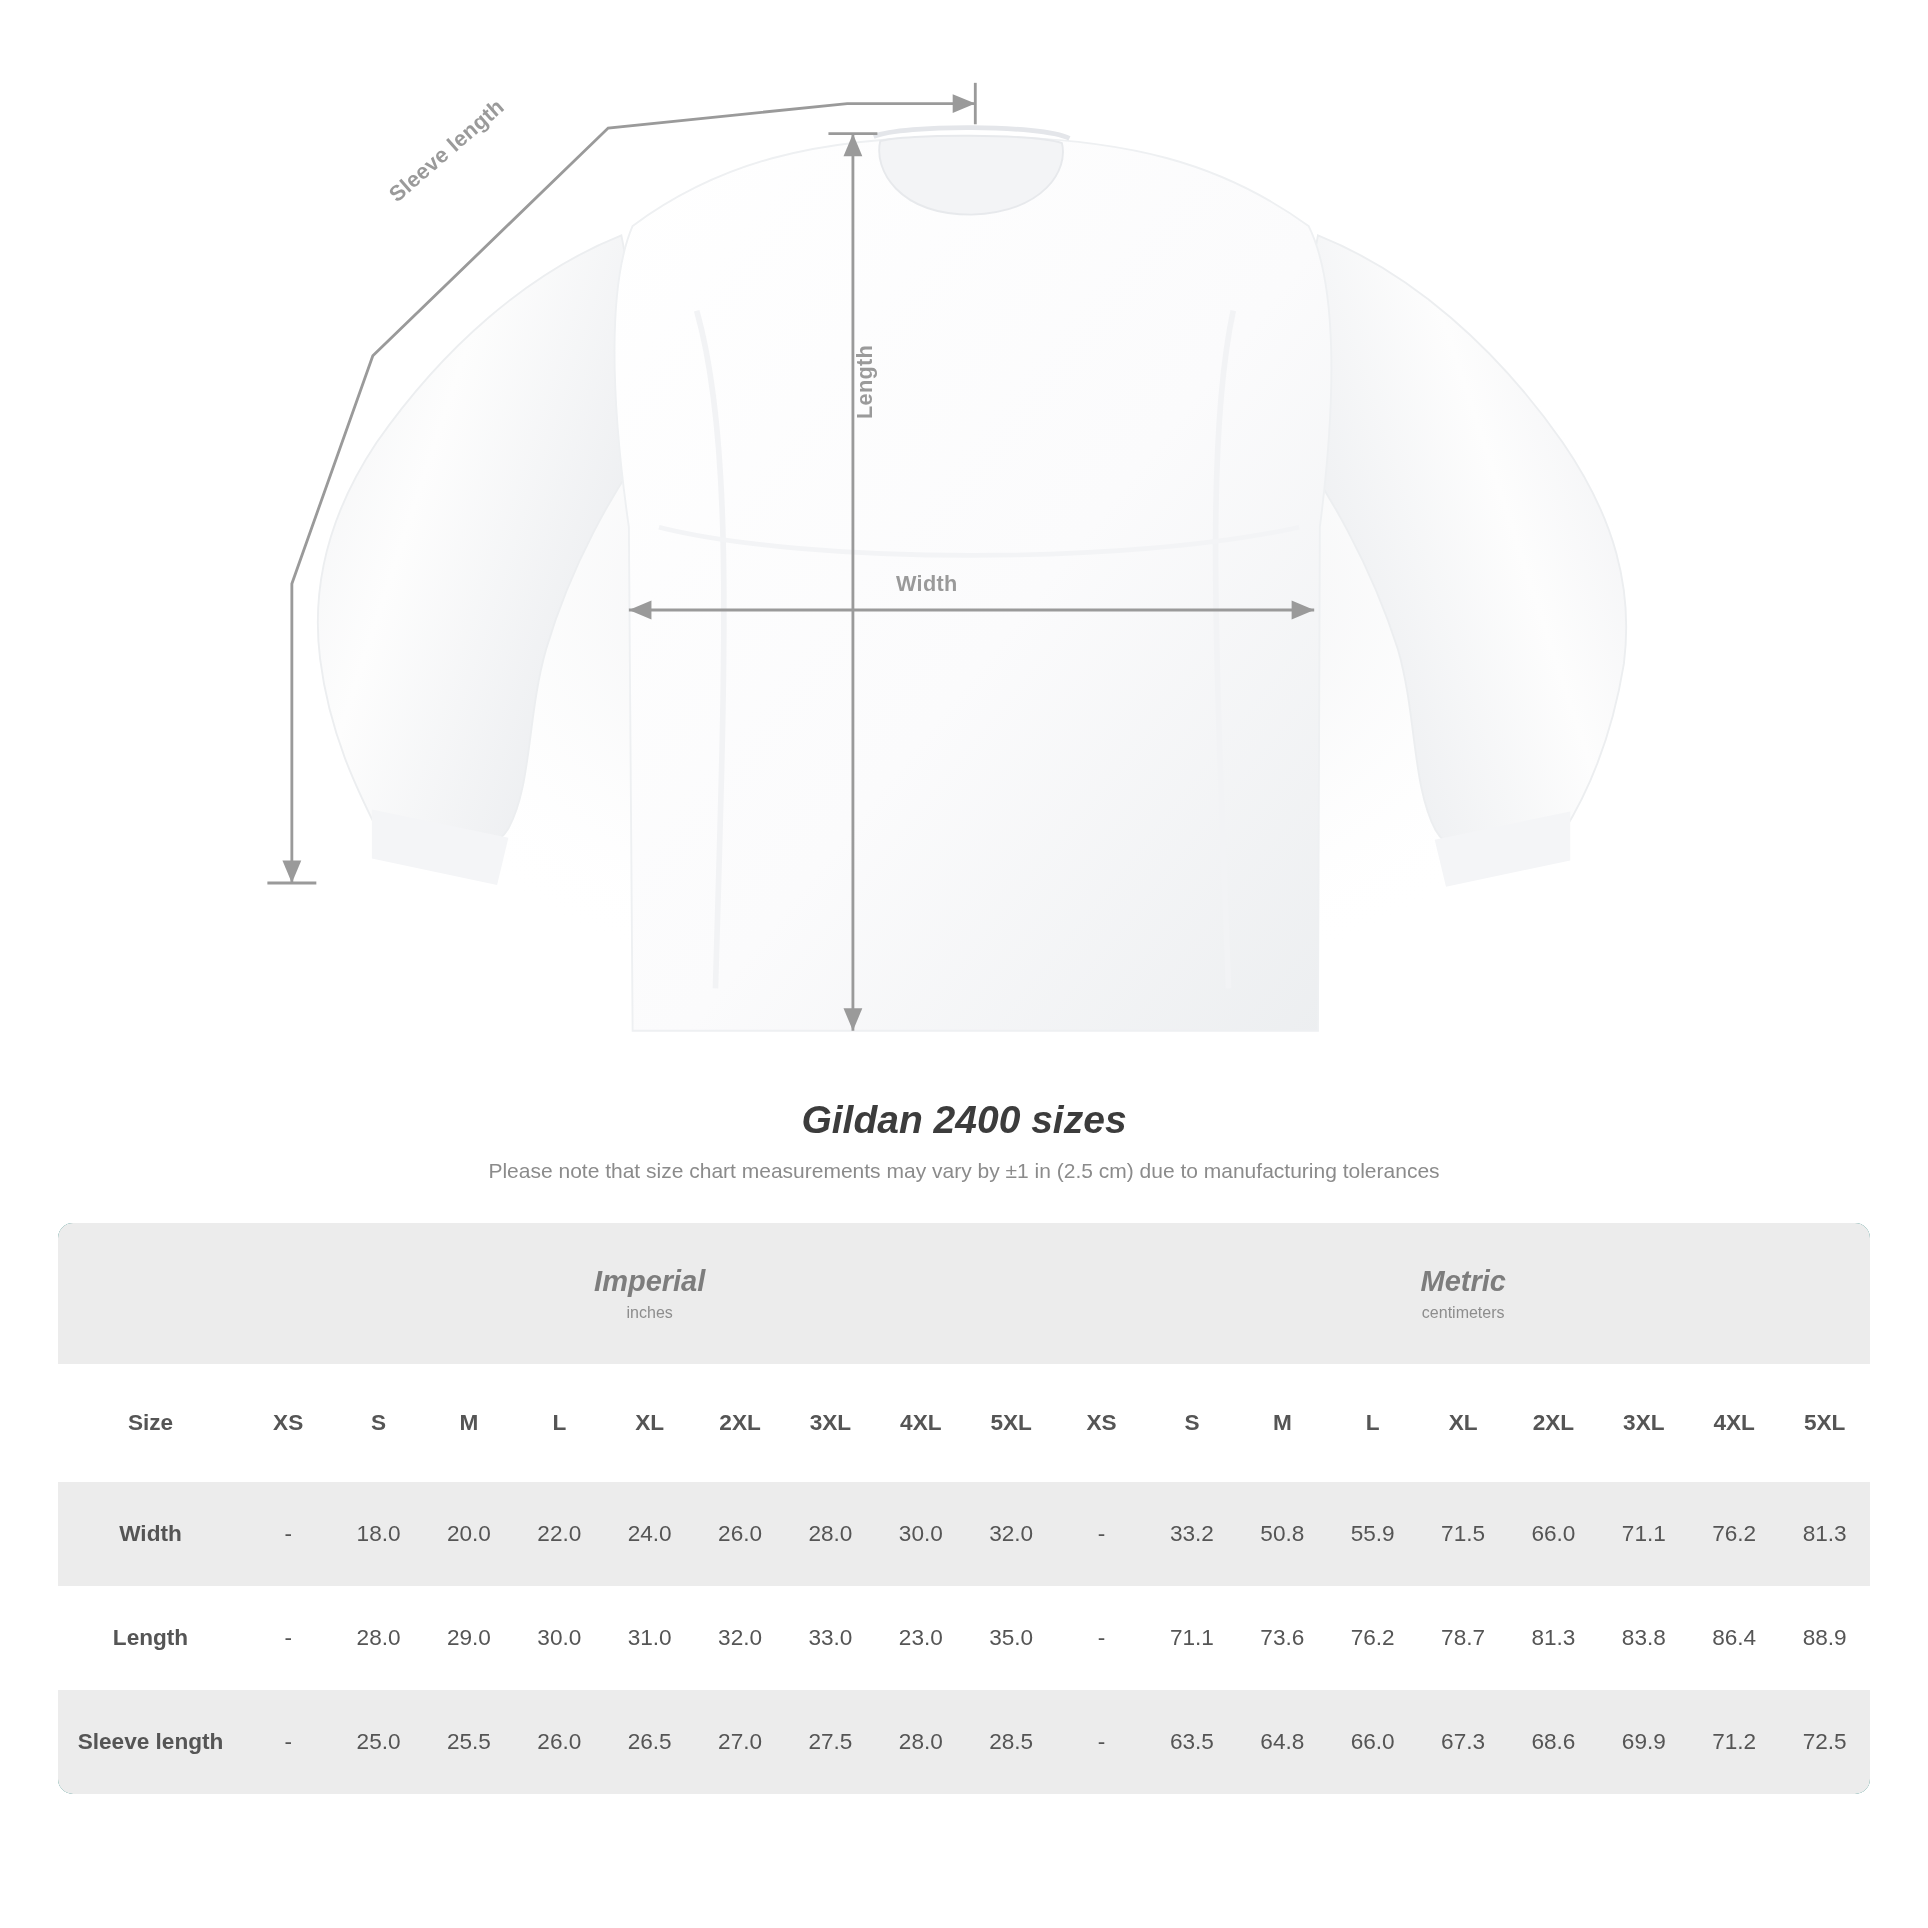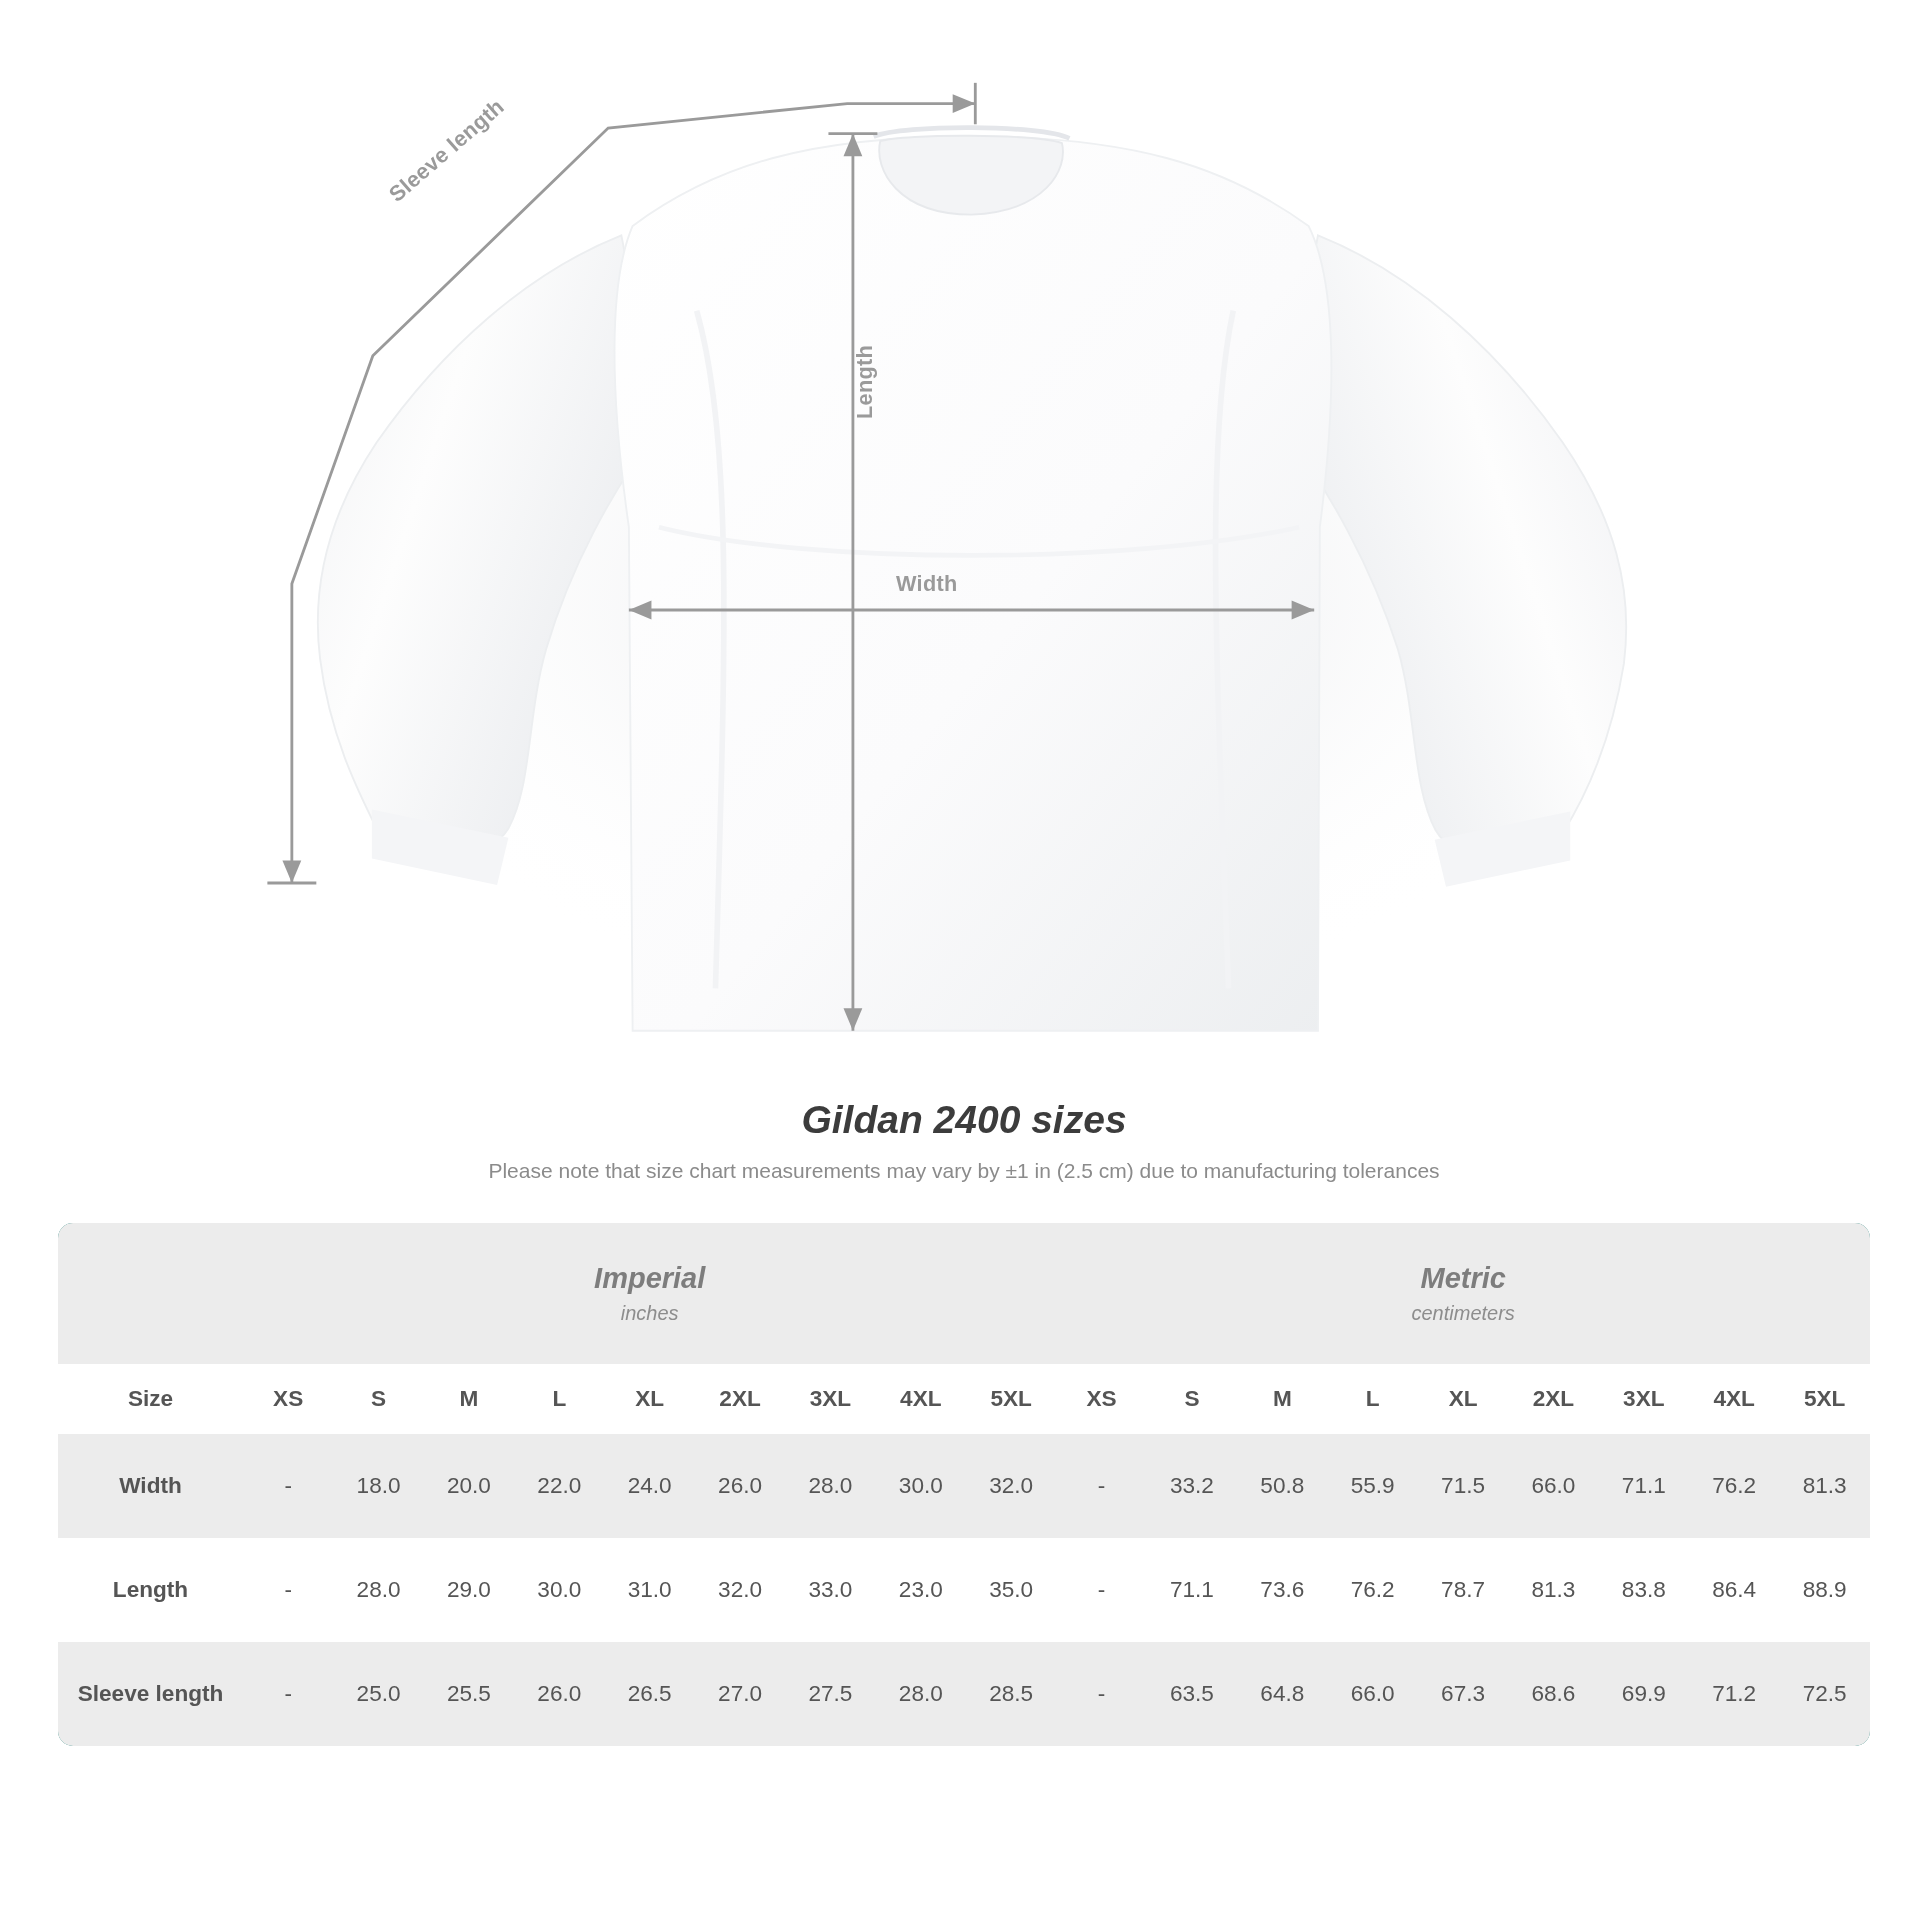--- a/index.html
+++ b/index.html
@@ -94,29 +94,28 @@
     vertical-align: middle;
   }
   .unit-name {
     font-size: 29px;
     font-style: italic;
     font-weight: bold;
     color: #7d7d7d;
     line-height: 1.35;
   }
   .unit-sub {
-    font-size: 20px;
-    font-style: italic;
+    font-size: 16px;
     color: #8d8d8d;
     line-height: 1.5;
   }
   .corner-cell { background: #ececec; }
 
   .size-row td {
-    height: 70px;
+    height: 118px;
     background: #ffffff;
     font-weight: bold;
     font-size: 23.5px;
     color: #5d5d5d;
     vertical-align: middle;
     border-right: 0.9px solid #efefef;
   }
   .size-row td:last-child { border-right: none; }
 
   .data-row td {

